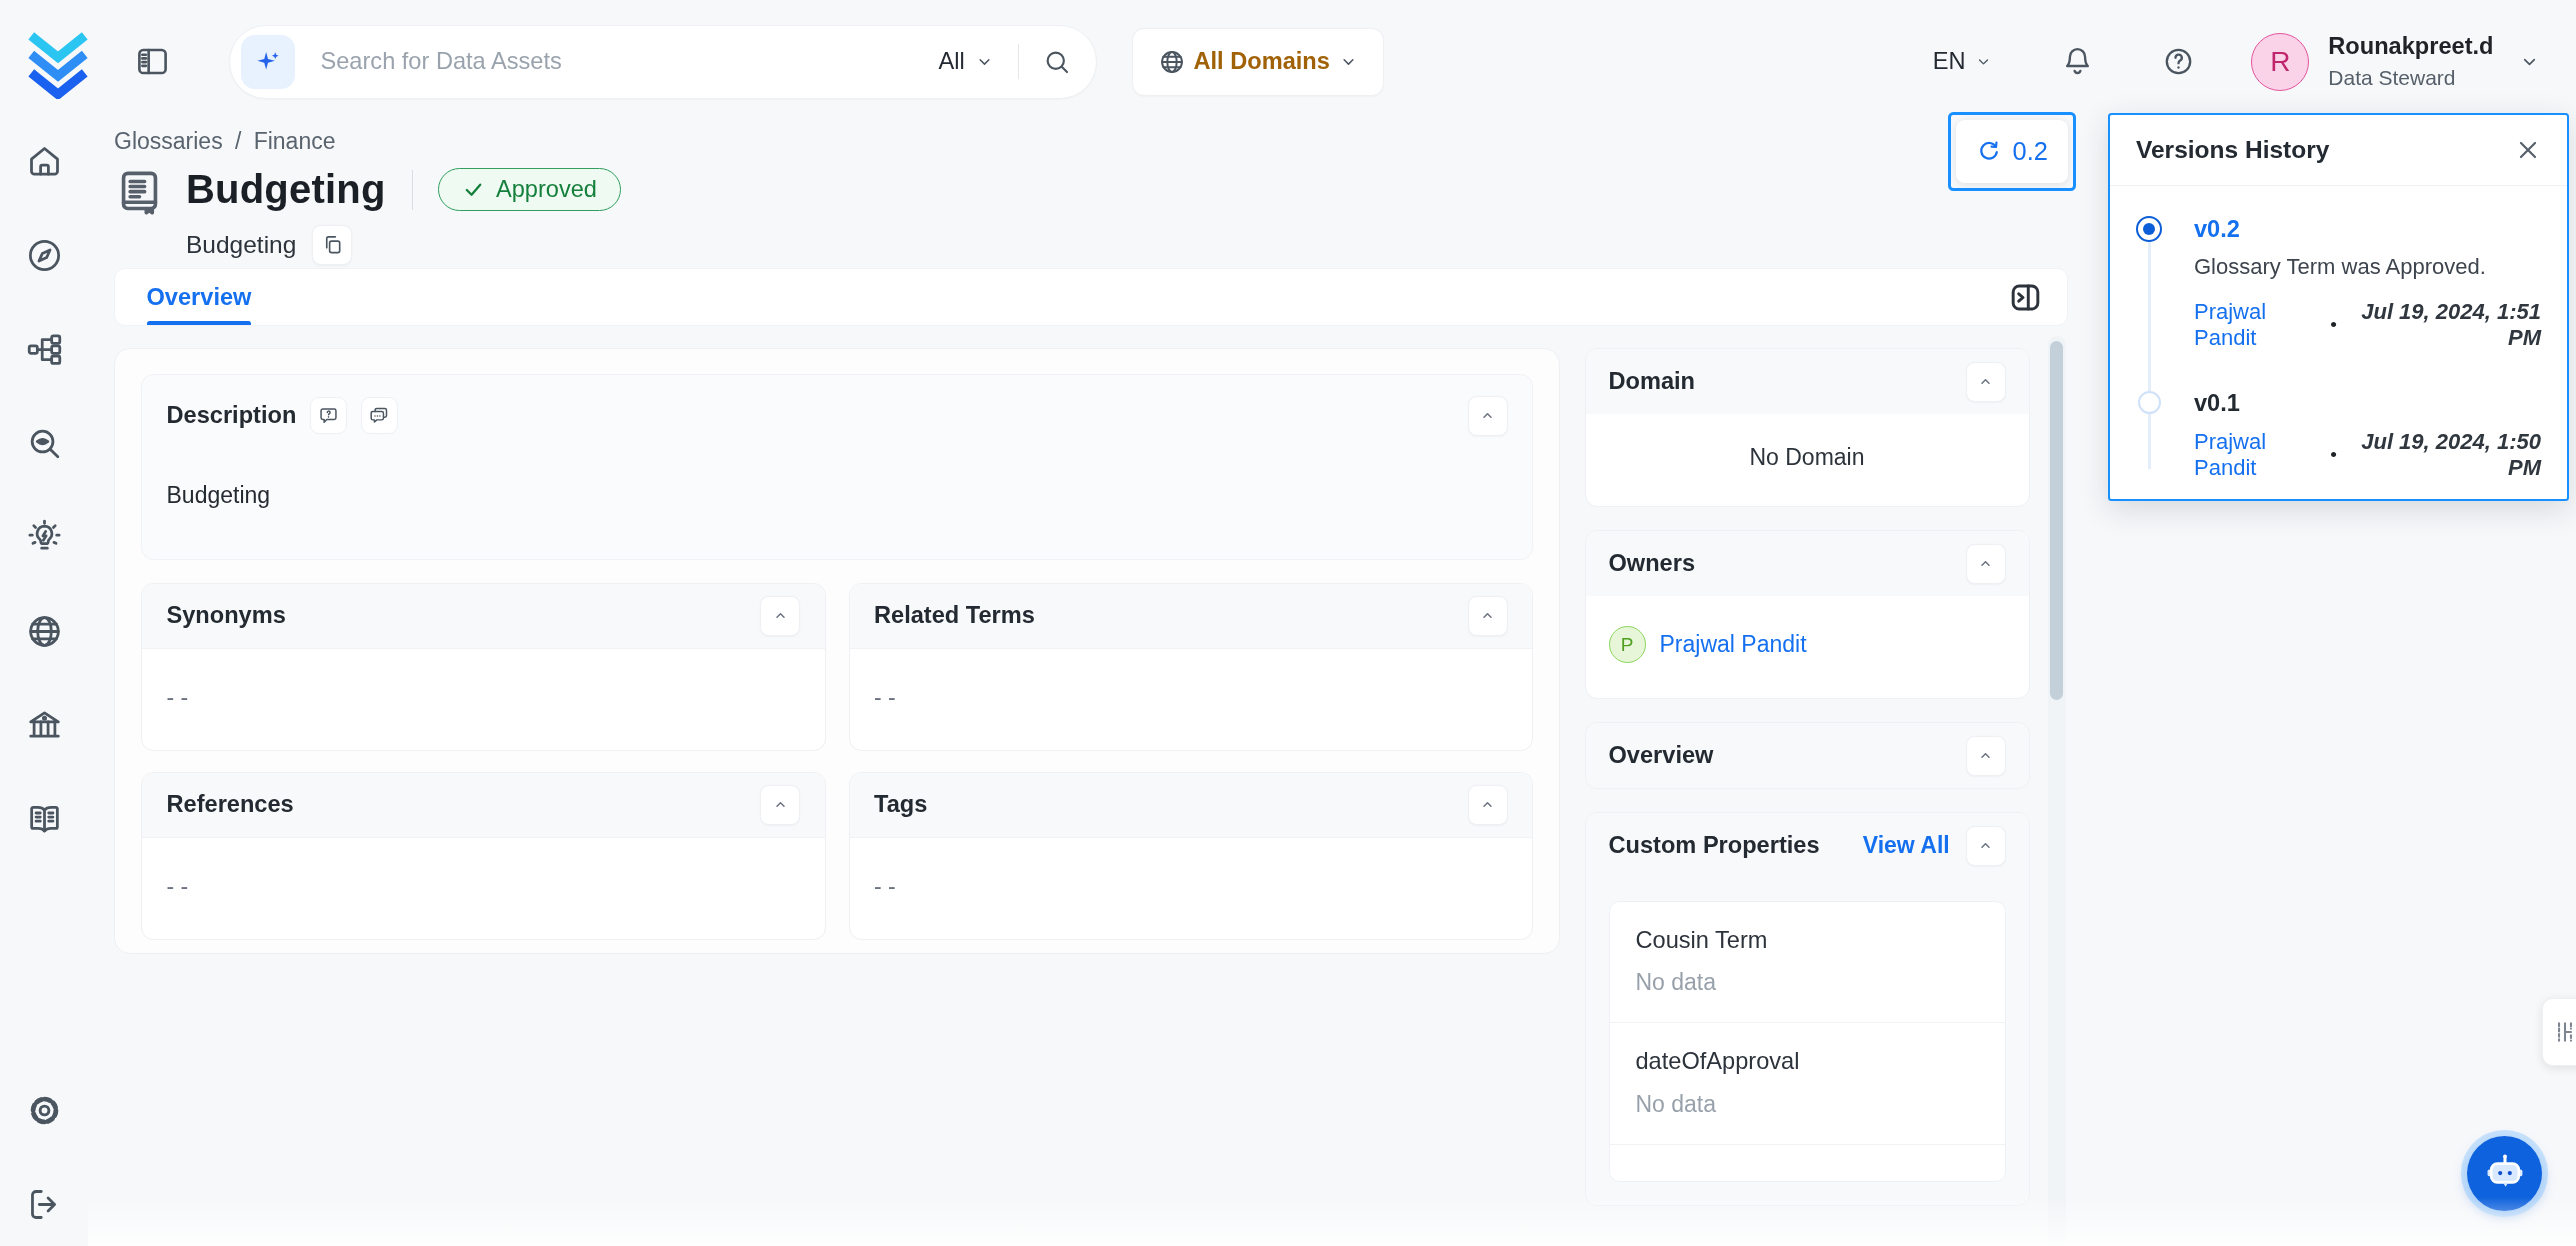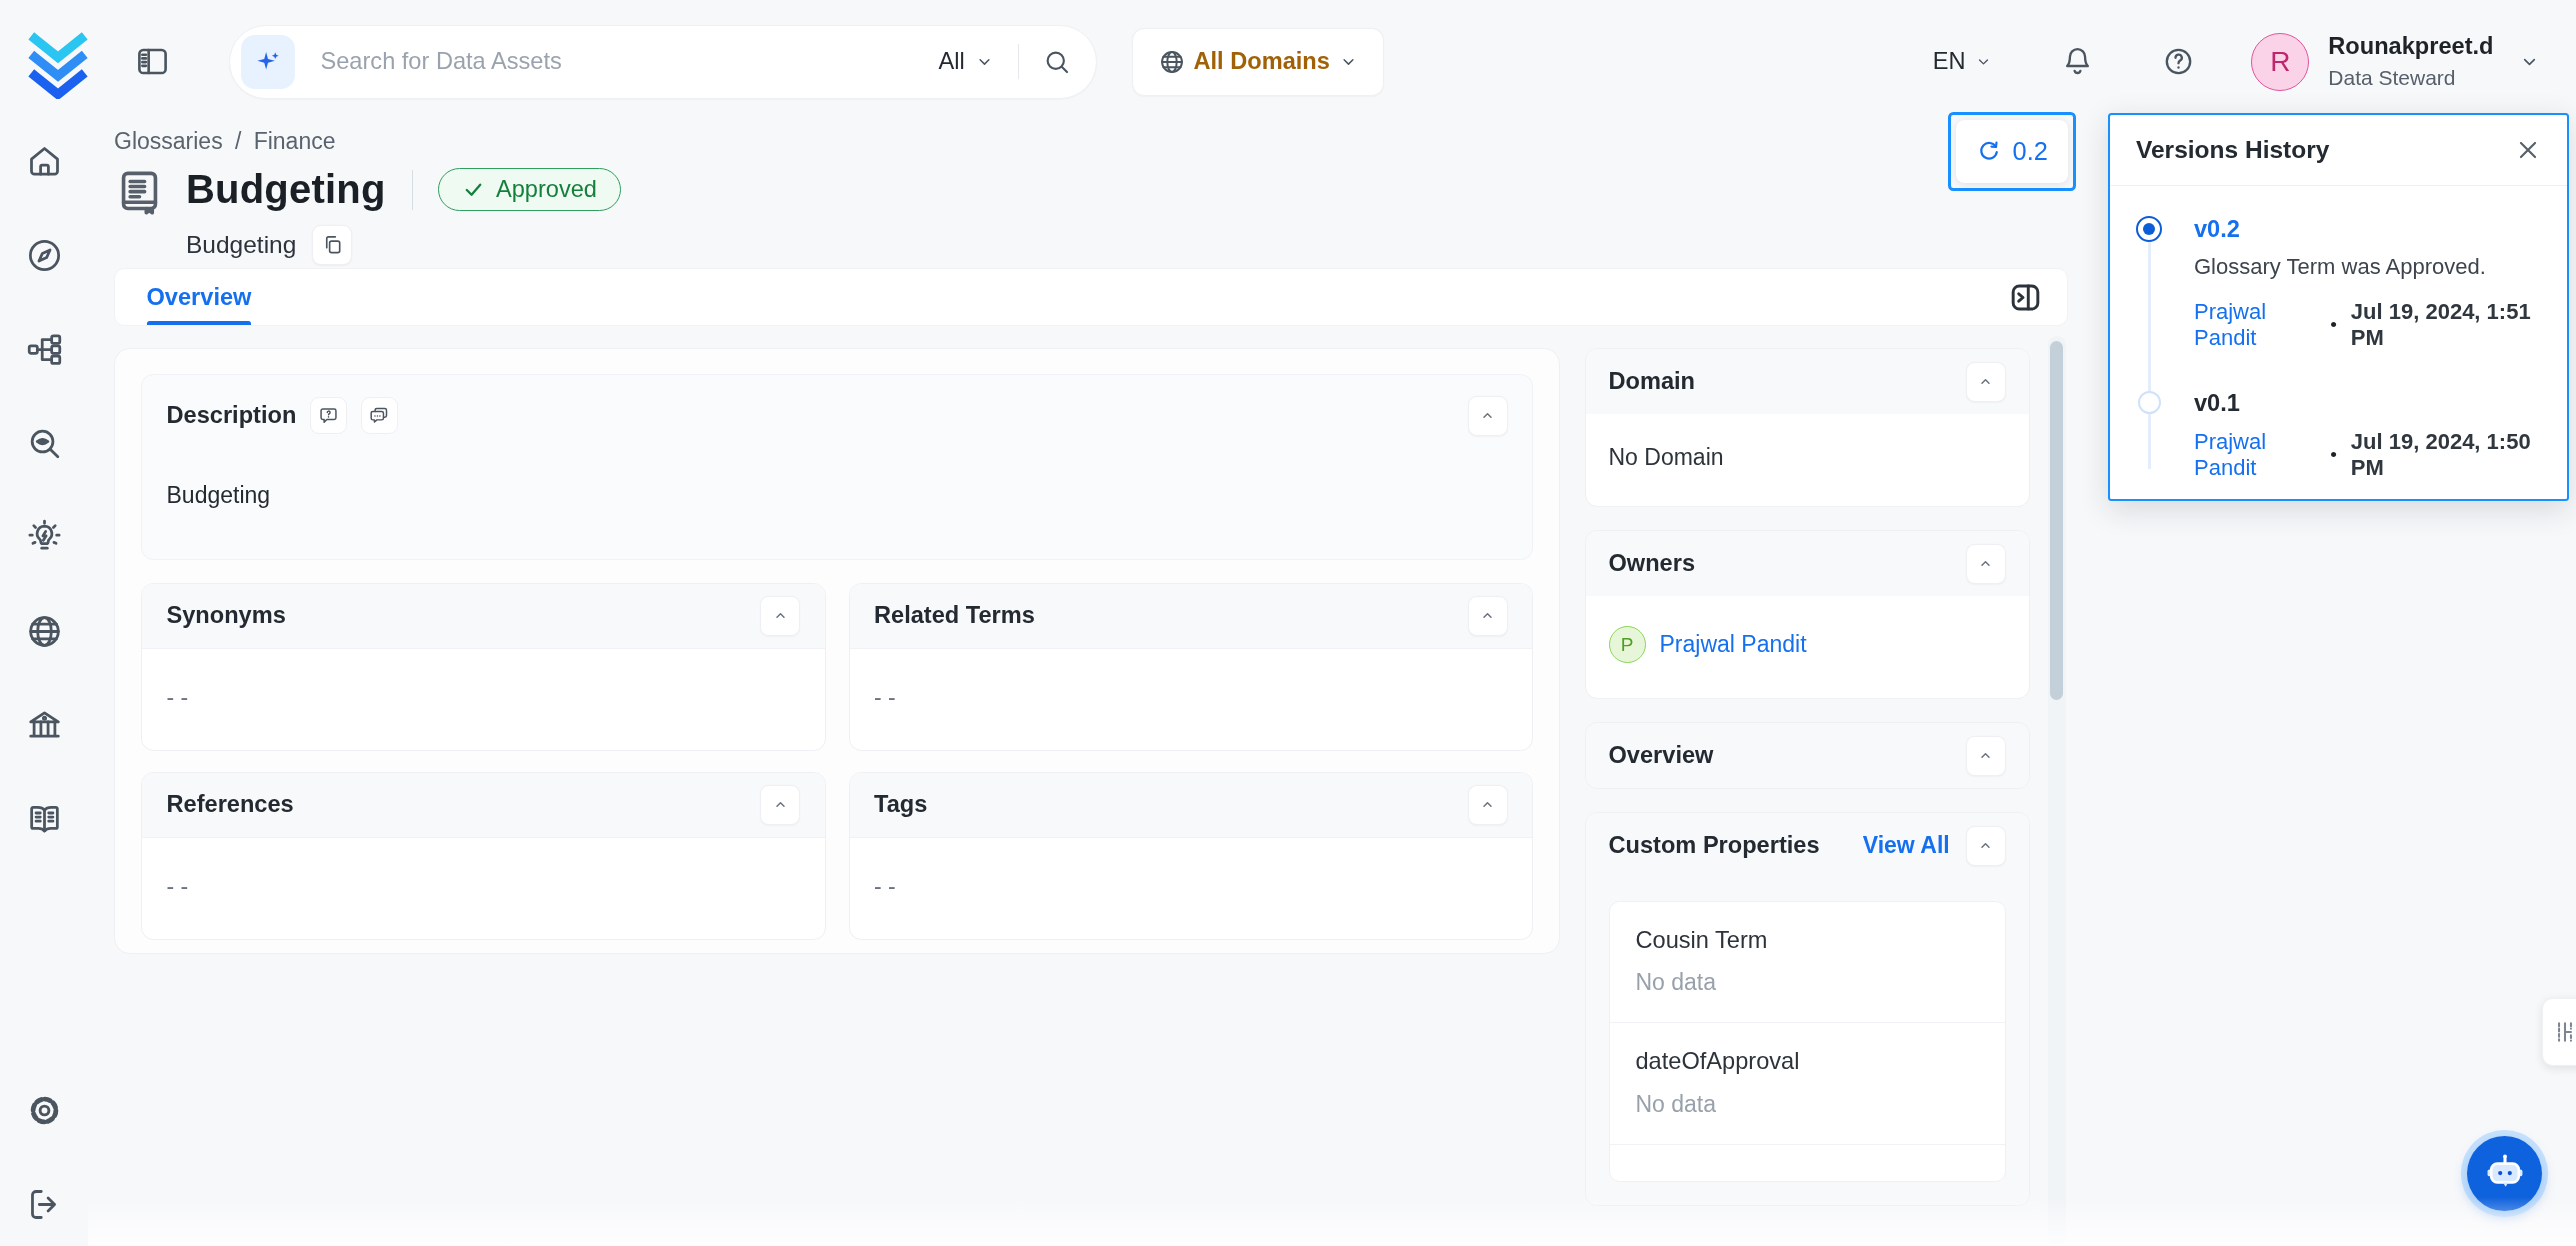--- a/index.html
+++ b/index.html
@@ -92,21 +92,21 @@
   .sub-head { height:65px; background:#f8f9fb; display:flex; align-items:center;
     padding:0 24.5px; border-bottom:0.9px solid #f0f2f5; }
   .sub-body { padding:35px 24.5px 39px; font-size:23px; color:#6b7280; }
 
   
   .rail { width:445px; display:flex; flex-direction:column; gap:23px; }
   .rail-card { border:0.9px solid #eef0f3; border-radius:12.3px; overflow:hidden; background:#fff; }
   .rail-head { height:65px; background:#f8f9fb; display:flex; align-items:center;
     padding:0 23px; }
   .rail-head.solo { border-bottom:none; }
-  .rail-body { padding:30px 23px 35px; font-size:23px; color:#2d333b; }
+  .rail-body { padding:30px 23px 35px; font-size:23px; color:#2d333b;text-align:center; }
   .owner-row { display:flex; align-items:center; gap:14px; cursor:pointer; }
   .owner-avatar { width:37px; height:37px; border-radius:50%; background:#e7f6d9;
     border:1.8px solid #8bd65a; display:flex; align-items:center; justify-content:center;
     font-size:19px; color:#4f9f21; }
   .link { color:#1570ef; cursor:pointer; }
   .view-all { margin-left:auto; margin-right:15.8px; font-size:23px; font-weight:bold;
     color:#1570ef; cursor:pointer; }
   .cp-body { background:#f8f9fb; padding:23px; }
   .cp-inner { background:#fff; border:0.9px solid #eef0f3; border-radius:10.5px; }
   .cp-row { padding:24.5px 26px 26px; }
@@ -143,21 +143,21 @@
     justify-content:center; cursor:pointer; }
   .radio-on .dot { width:12.3px; height:12.3px; border-radius:50%; background:#0b5ed7; }
   .radio-off { position:absolute; left:1.8px; top:1.8px; width:23px; height:23px; border-radius:50%;
     background:#fff; border:2.6px solid #cfe2fa; cursor:pointer; }
   .v-label { font-size:23.6px; font-weight:bold; }
   .v-label.sel { color:#1570ef; }
   .v-label.unsel { color:#242a31; }
   .v-note { margin-top:10.5px; font-size:22px; color:#3d444d; }
   .v-meta { margin-top:19px; display:flex; align-items:center; gap:14px; font-size:22px; }
   .v-meta .bullet { color:#1f2328; font-size:19px; }
-  .v-time { color:#30373f; font-weight:bold; }
+  .v-time { font-style:italic; color:#30373f; font-weight:bold;text-align:right; }
 
   
   .edge-btn { position:absolute; left:2542px; top:998px; width:49px; height:68px;
     background:#fff; border:0.9px solid #eef0f3; border-radius:10.5px;
     box-shadow:0 2.6px 8.8px rgba(27,36,44,.10); display:flex; align-items:center;
     padding-left:8.8px; cursor:pointer; }
   .chat-fab { position:absolute; left:2467px; top:1136px; width:75px; height:75px;
     border-radius:50%; background:#0f62dd; border:none; cursor:pointer;
     box-shadow:0 0 0 6.1px rgba(141,199,255,.45), 0 5.3px 14px rgba(15,98,221,.35);
     display:flex; align-items:center; justify-content:center; }

